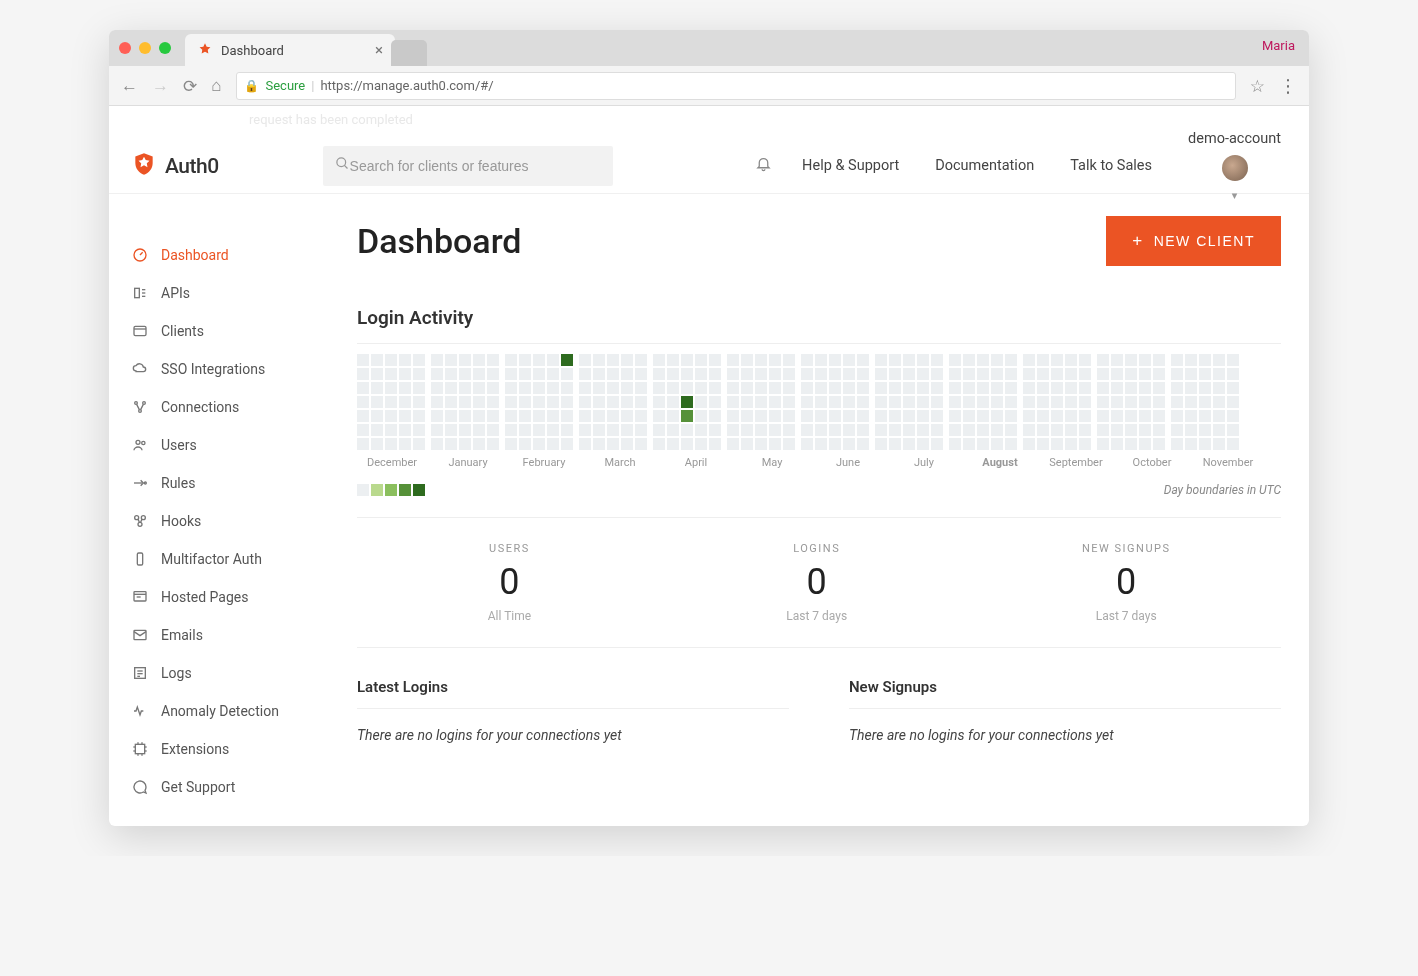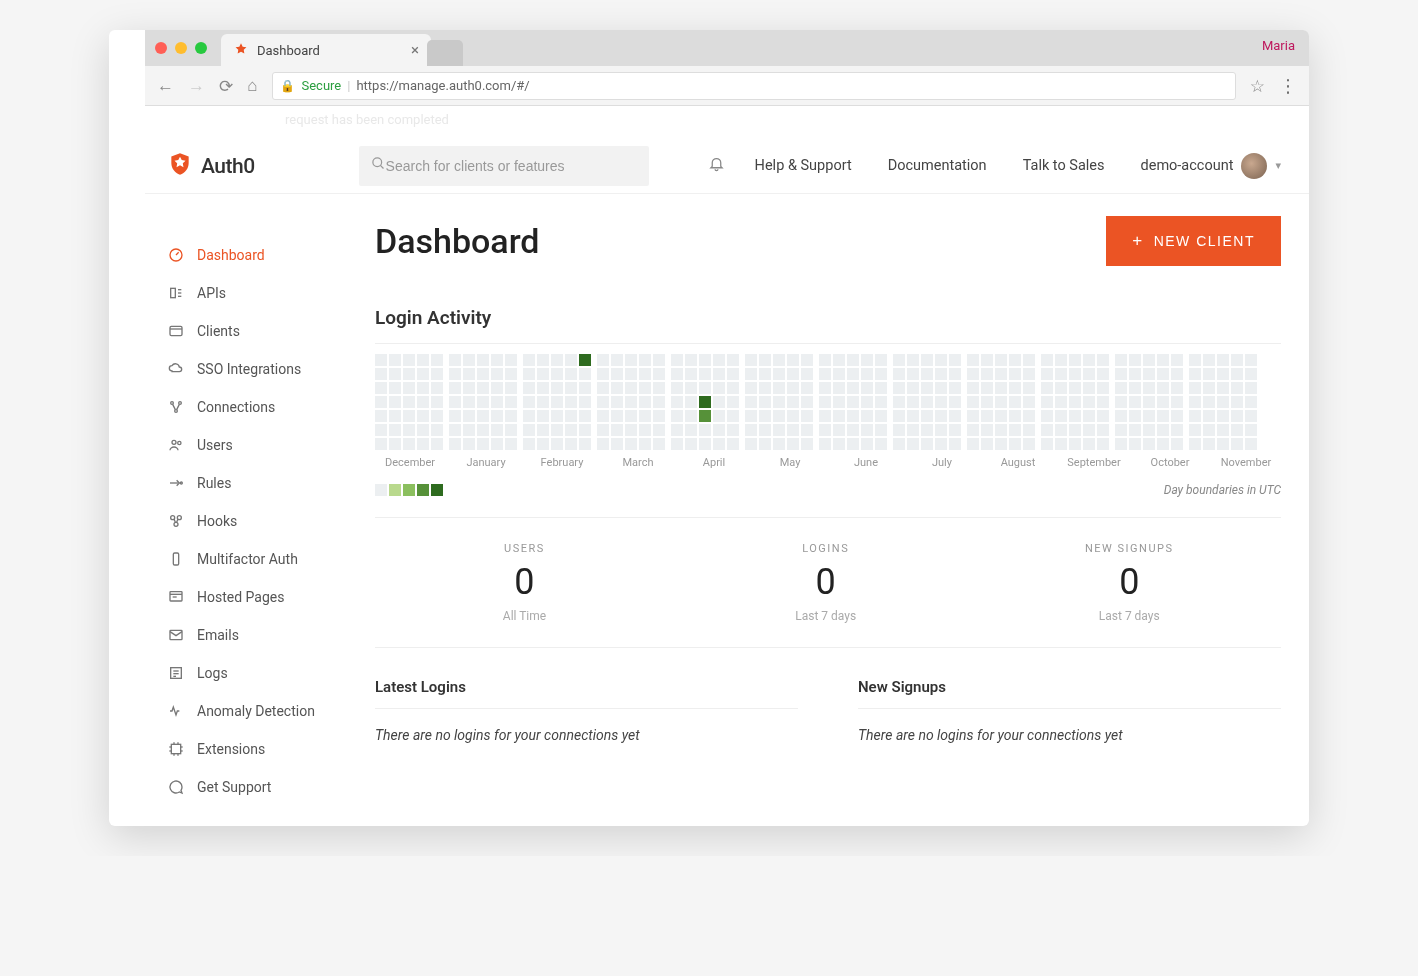--- a/index.html
+++ b/index.html
@@ -9,21 +9,20 @@
     padding: 30px;
     color: #333;
   }
   .browser-window {
     width: 1200px;
     margin: 0 auto;
     background: #fff;
     border-radius: 6px;
     box-shadow: 0 10px 40px rgba(0,0,0,0.15);
     overflow: hidden;
-    padding-left: 36px;
   }
   .tab-bar {
     background: #dcdcdc;
     height: 36px;
     display: flex;
     align-items: center;
     padding: 0 10px;
     position: relative;
   }
   .window-controls {
@@ -122,21 +121,21 @@
   }
   .search-wrap input {
     border: none; background: transparent; outline: none;
     font-size: 14px; color: #666; flex: 1;
   }
   .search-wrap input::placeholder { color: #999; }
   .search-ic { color: #999; }
   .header-spacer { flex: 1; }
   .bell-ic { color: #888; font-size: 17px; margin-right: 16px; }
   .header-link { font-size: 14.5px; color: #444; margin-right: 22px; cursor: pointer; }
-  .tenant-pill { display: flex; align-items: center; gap: 8px; font-size: 14.5px; color: #444; }
+  .tenant-pill { display: flex; align-items: center; gap: 8px; font-size: 14.5px; color: #444; flex-direction: column; }
   .avatar {
     width: 26px; height: 26px; border-radius: 50%;
     background: radial-gradient(circle at 40% 40%, #c9a88f, #7a6250);
   }
   .caret-down { color: #999; font-size: 11px; }
 
   
   .sidebar {
     width: 220px;
     padding-top: 130px;
@@ -1124,21 +1123,21 @@
           </div>
         <div class="month-labels" id="month-labels">
             <div class="month-label" style="width: 70px;">December</div>
             <div class="month-label" style="width: 70px;">January</div>
             <div class="month-label" style="width: 70px;">February</div>
             <div class="month-label" style="width: 70px;">March</div>
             <div class="month-label" style="width: 70px;">April</div>
             <div class="month-label" style="width: 70px;">May</div>
             <div class="month-label" style="width: 70px;">June</div>
             <div class="month-label" style="width: 70px;">July</div>
-            <div class="month-label" style="width: 70px;">August</div>
+            <div class="month-label" style="width: 70px; font-weight: bold;">August</div>
             <div class="month-label" style="width: 70px;">September</div>
             <div class="month-label" style="width: 70px;">October</div>
             <div class="month-label" style="width: 70px;">November</div>
           </div>
         <div class="heatmap-footer">
           <div class="legend-cells" id="legend-cells">
               <div class="cell"></div>
               <div class="cell l1"></div>
               <div class="cell l2"></div>
               <div class="cell l3"></div>

